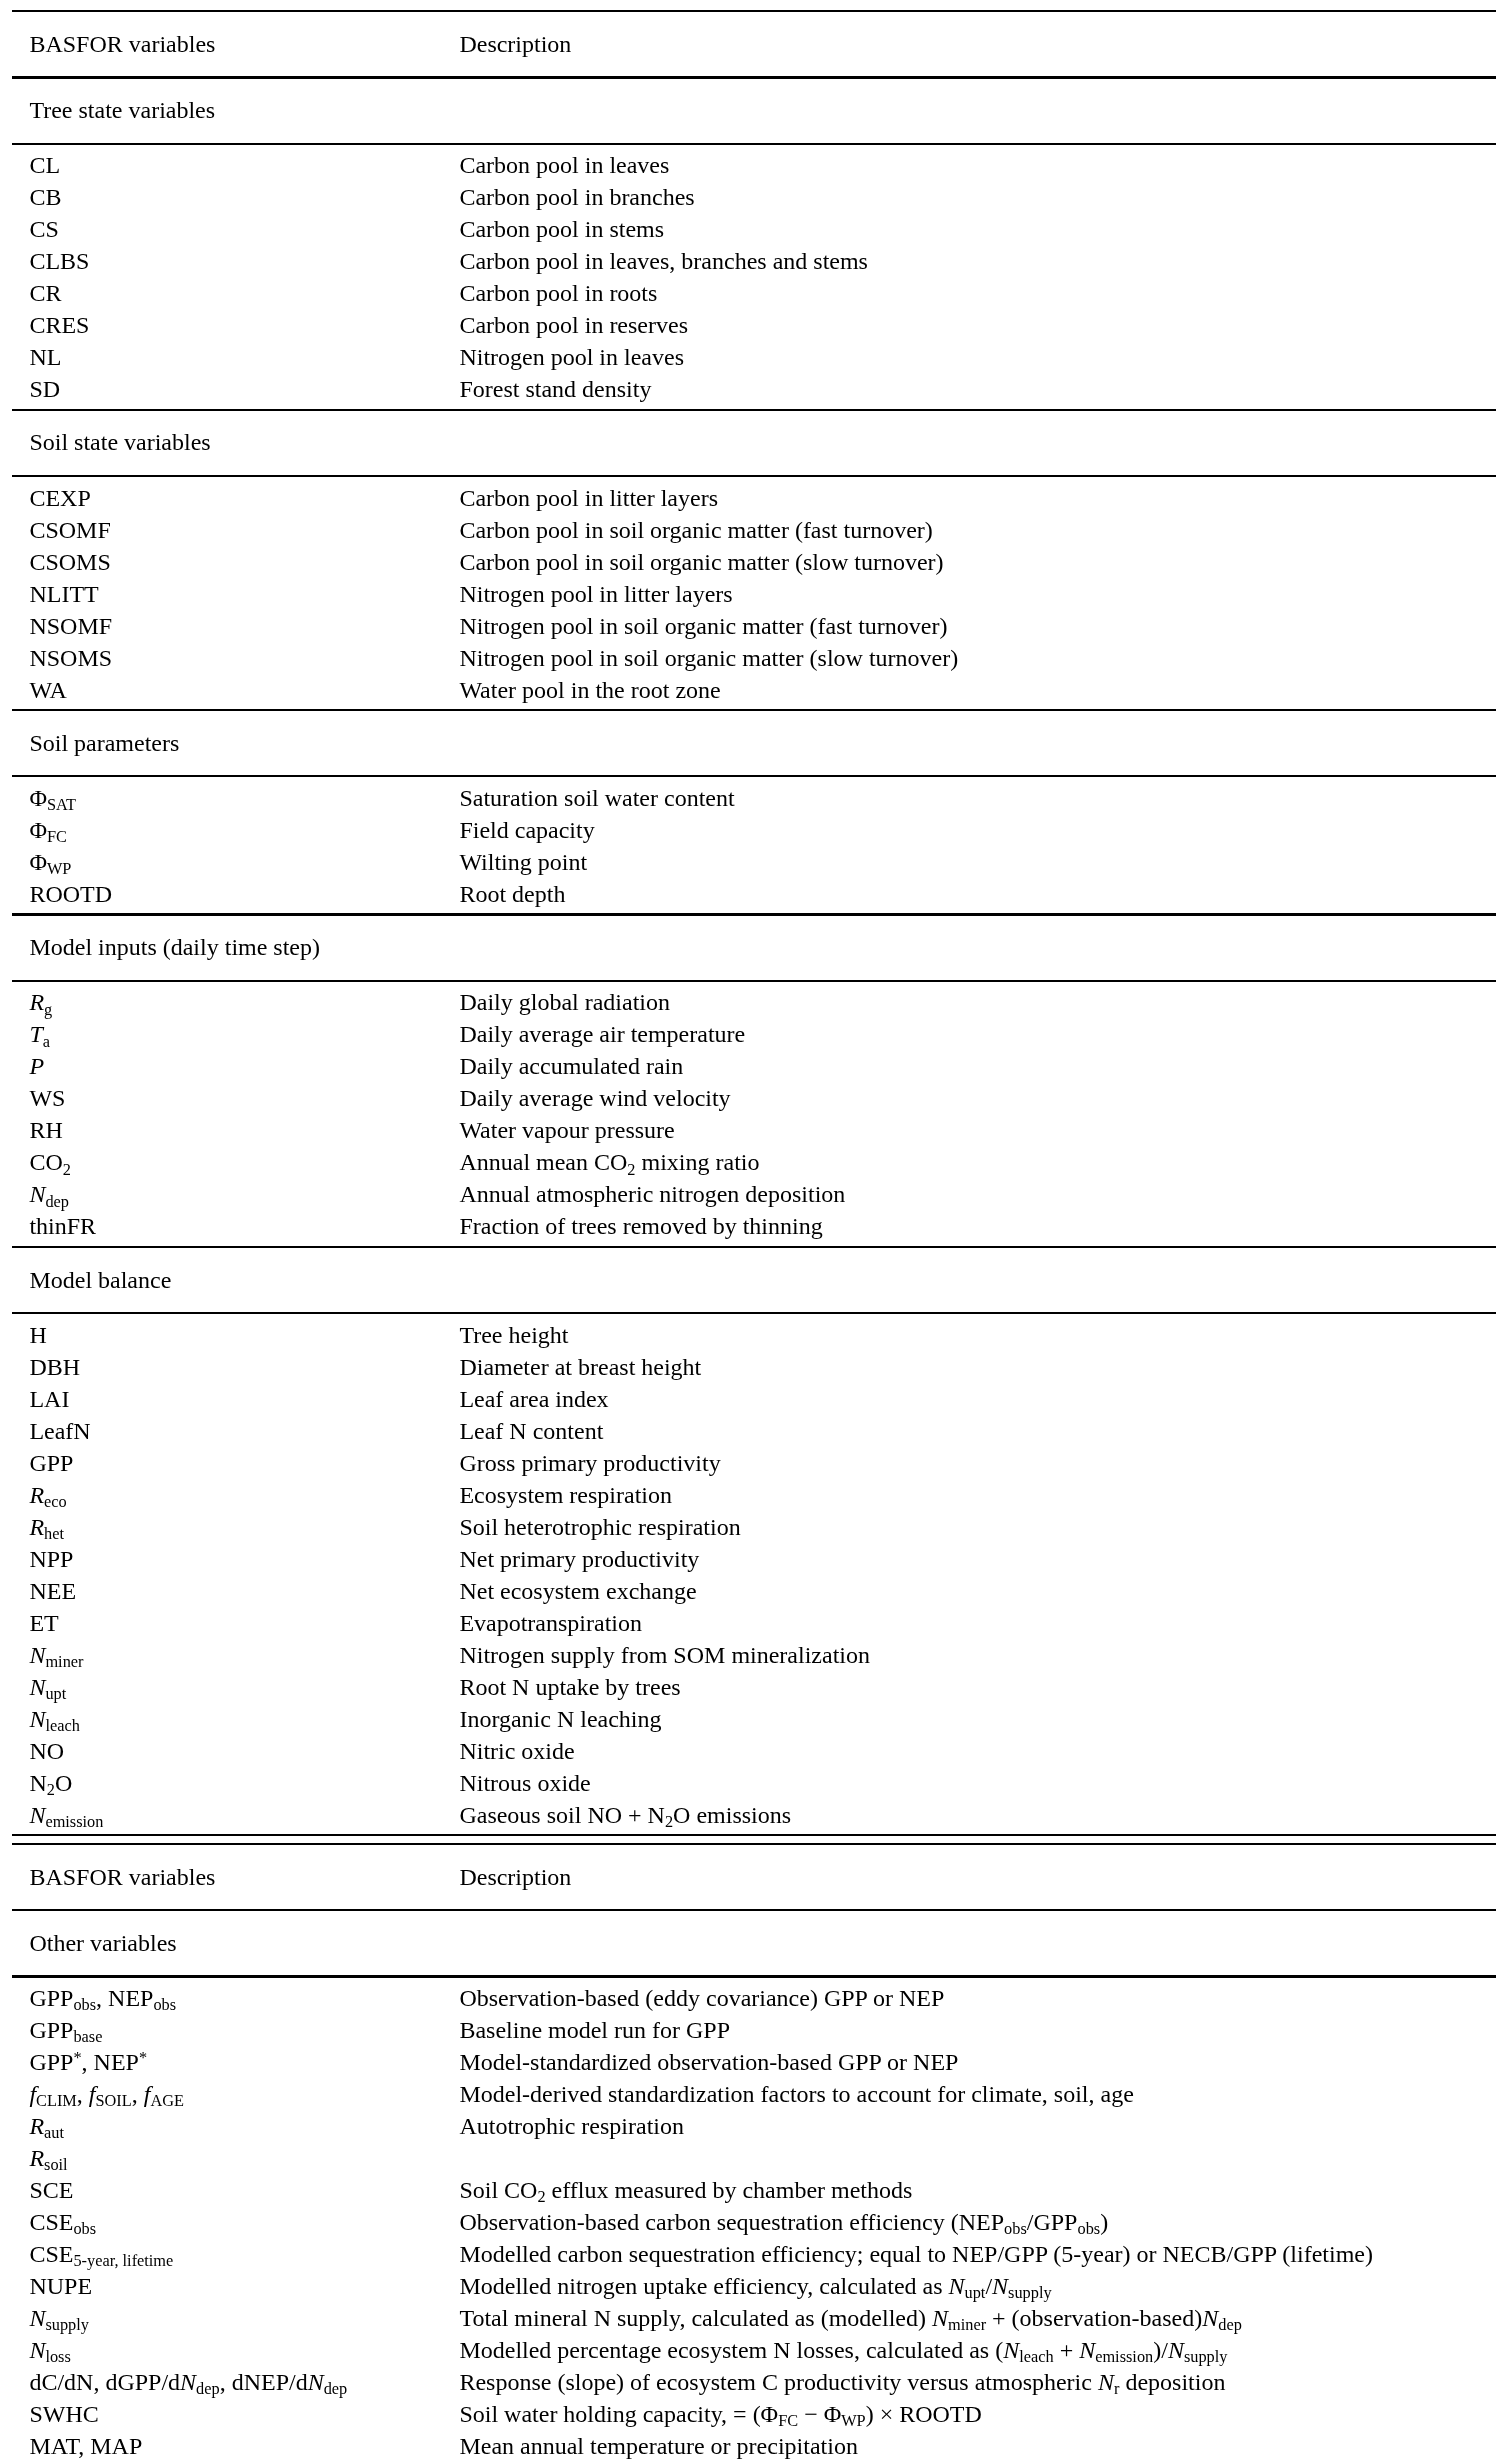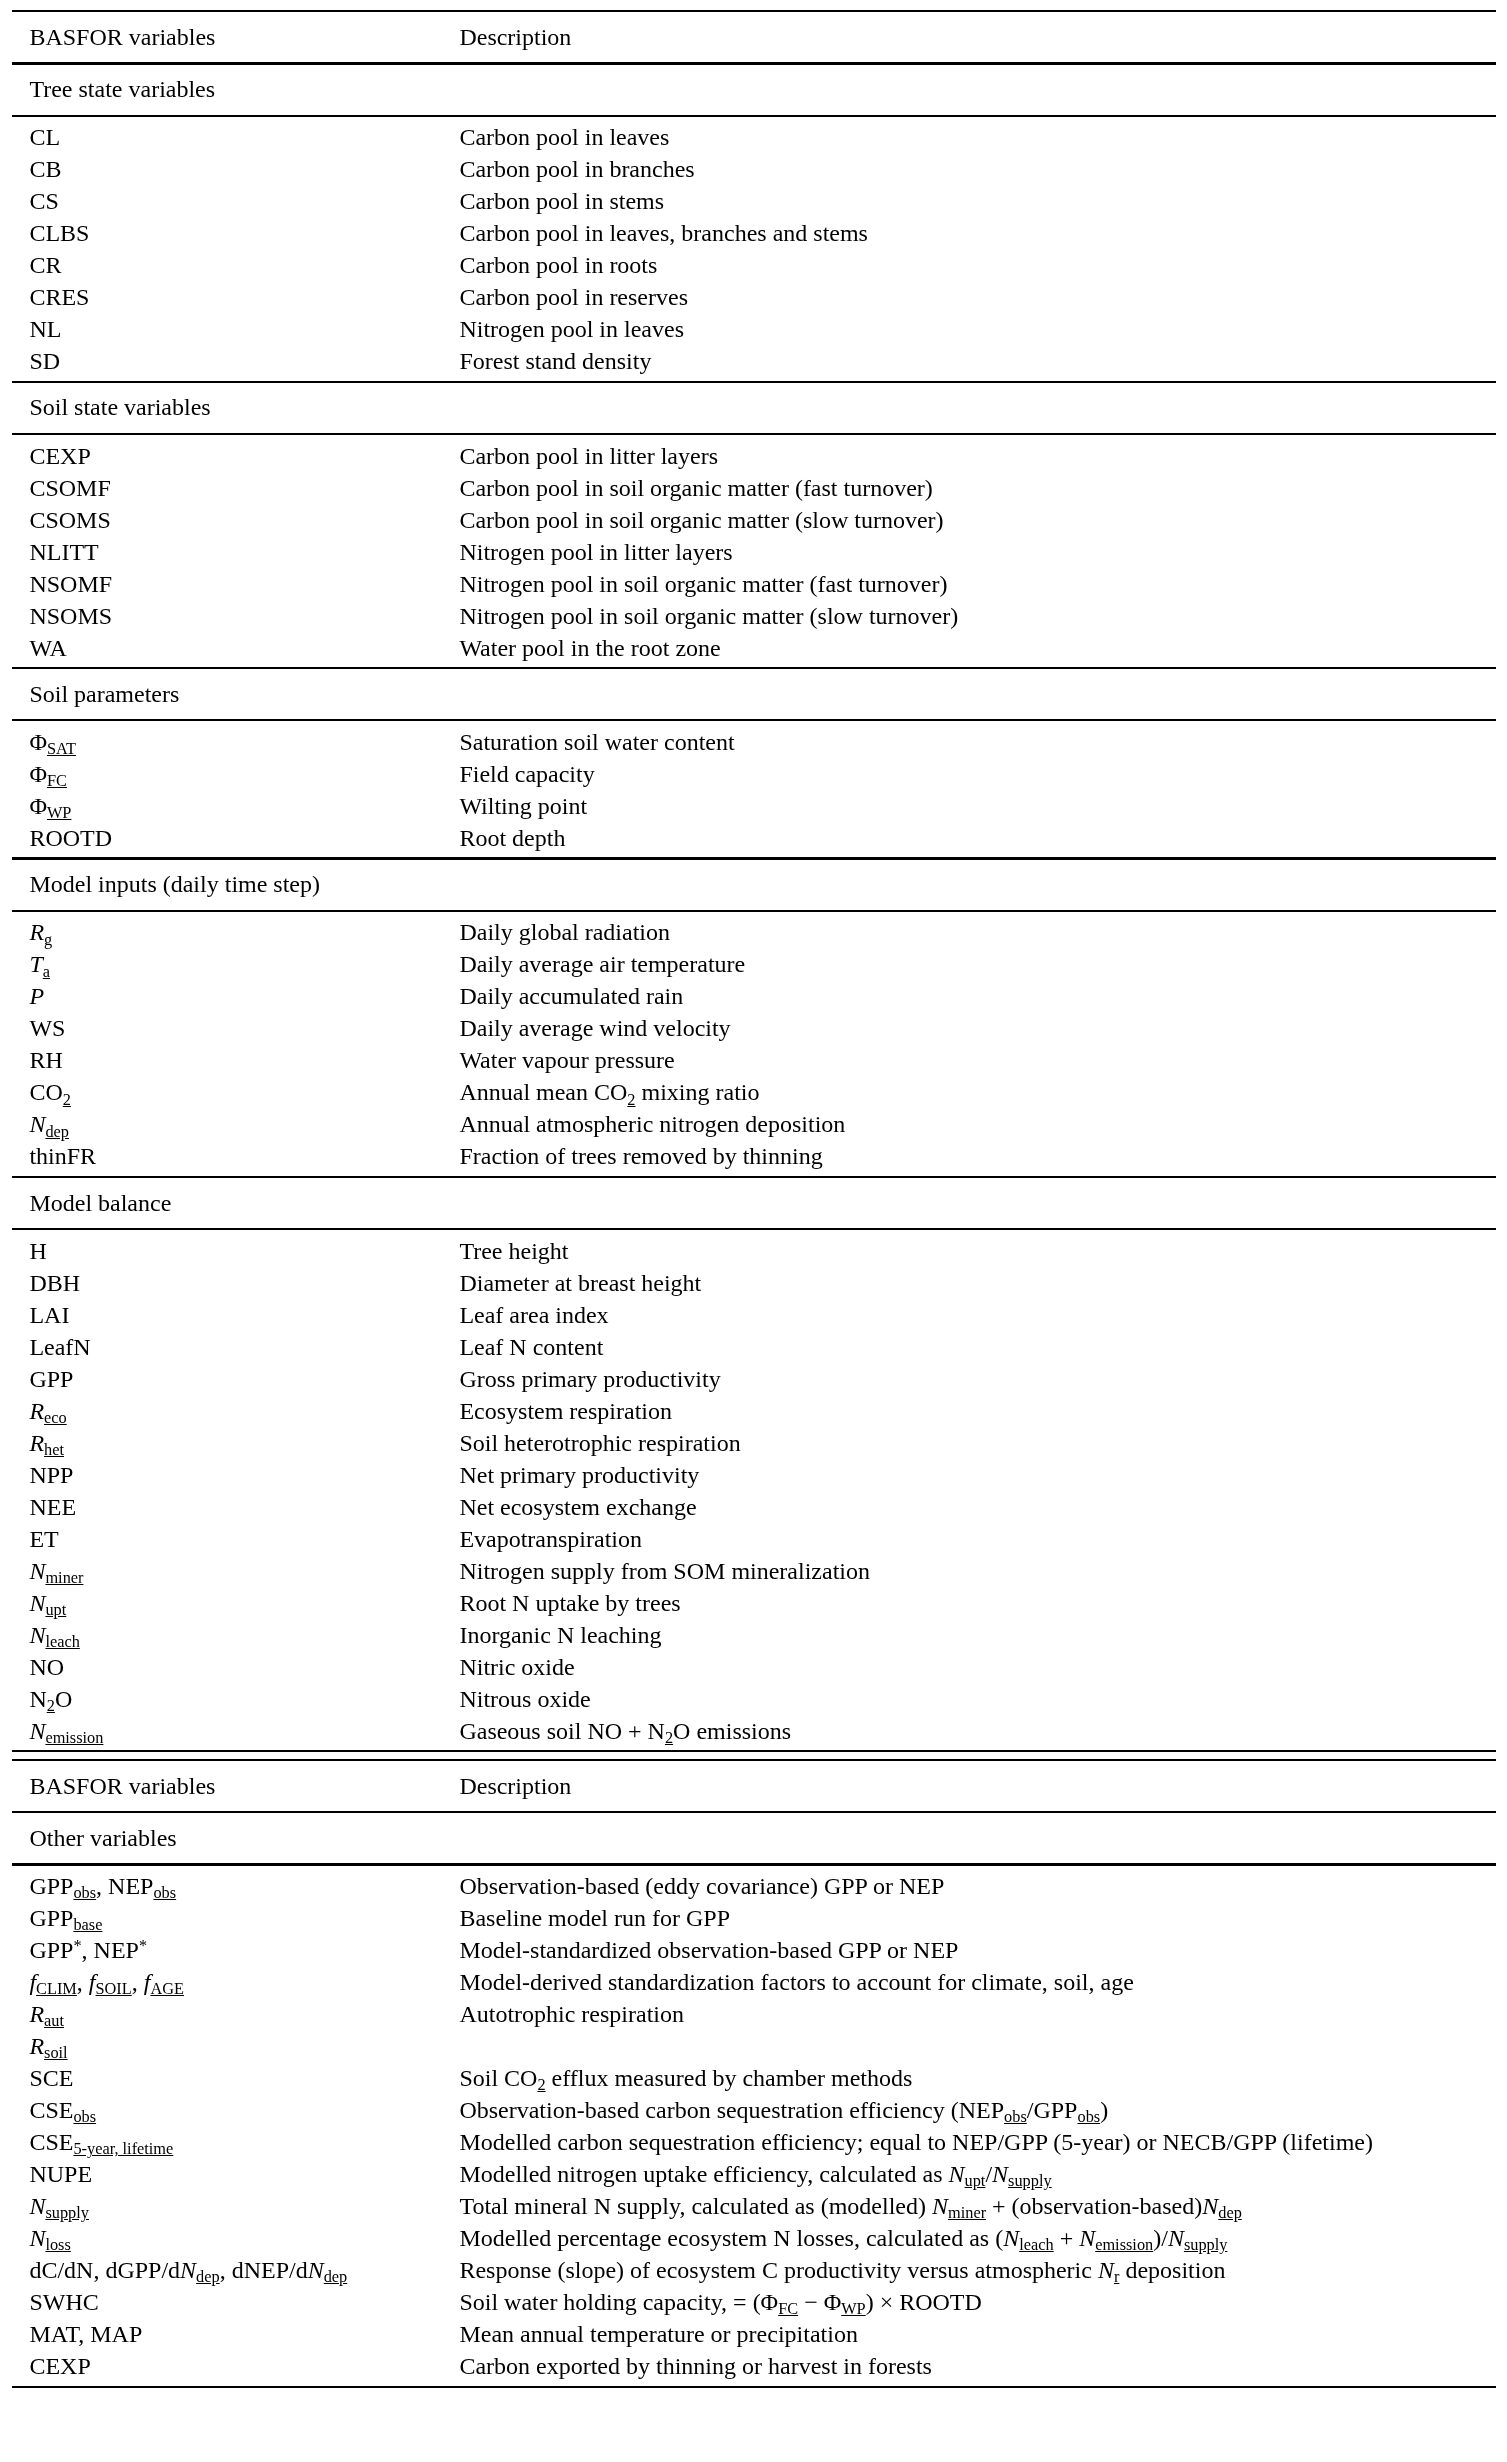--- a/index.html
+++ b/index.html
@@ -5,26 +5,26 @@
   * { margin:0; padding:0; box-sizing:border-box; }
   html, body { background:#ffffff; }
   body {
     width:1508px; height:2462px;
     font-family:"Liberation Serif","DejaVu Serif",serif;
     font-size:24px; color:#000;
     overflow:hidden;
   }
   .page { padding:10.2px 12.4px 0 12.4px; }
   .rule { height:2.2px; background:#000; }
-  .band { height:50px; display:flex; align-items:center; white-space:nowrap; }
+  .band { height:64px; display:flex; align-items:center; white-space:nowrap; }
   .rows { padding:4.4px 0 3.6px 0; }
   .row { display:flex; line-height:32px; white-space:nowrap; }
   .col1 { width:447px; padding-left:17px; flex:none; }
   .col2 { flex:1 1 auto; padding-right:5.8px; }
-  sub { font-size:68%; line-height:0; vertical-align:baseline; position:relative; top:0.28em;text-decoration:underline; }
+  sub { font-size:68%; line-height:0; vertical-align:baseline; position:relative; top:0.28em; }
   sup { font-size:68%; line-height:0; vertical-align:baseline; position:relative; top:-0.45em; }
   i { font-style:italic; }
   .table-gap { height:6.6px; }
 </style>
 </head>
 <body>
 
 <div class="page">
   <div class="table">
       <div class="rule"></div>

